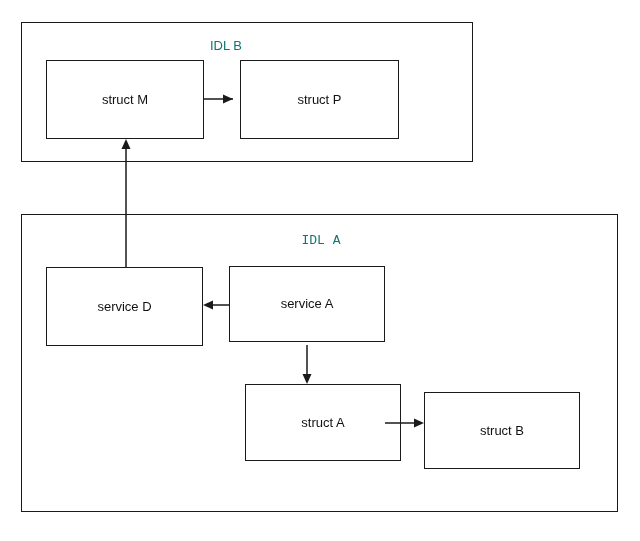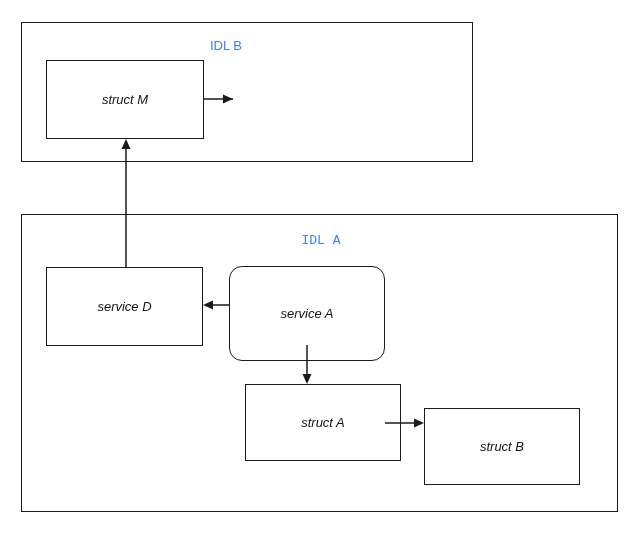--- a/index.html
+++ b/index.html
@@ -17,40 +17,39 @@
   }
   .group-box {
     position: absolute;
     border: 1.4px solid #1a1a1a;
     background: #ffffff;
     box-sizing: border-box;
   }
   .group-label {
     position: absolute;
     font-size: 13px;
-    color: #3b82f6;
+    color: #0f766e;
     white-space: nowrap;
     text-align: center;
     line-height: 16px;
   }
   .node-box {
     position: absolute;
     border: 1.4px solid #1a1a1a;
     background: #ffffff;
     box-sizing: border-box;
     display: flex;
     align-items: center;
     justify-content: center;
   }
   .node-label {
     font-size: 13px;
     color: #111111;
     white-space: nowrap;
     line-height: 16px;
-    font-style: italic;
   }
   .edge-svg {
     position: absolute;
     left: 0;
     top: 0;
     width: 640px;
     height: 541px;
     overflow: visible;
     pointer-events: none;
   }
@@ -72,34 +71,37 @@
   <div class="group-box" style="left:21px; top:22px; width:452px; height:140px;"></div>
   <div class="group-label" style="left:200px; top:38px; width:52px;">IDL B</div>
 
   <div class="group-box" style="left:21px; top:214px; width:597px; height:298px;"></div>
   <div class="group-label" style="left:295px; top:233px; width:52px;font-family:Liberation Mono, monospace;">IDL A</div>
 
   <div class="node-box" style="left:46px; top:60px; width:158px; height:79px;">
     <span class="node-label">struct M</span>
   </div>
 
+  <div class="node-box" style="left:240px; top:60px; width:159px; height:79px;">
+    <span class="node-label">struct P</span>
+  </div>
 
   <div class="node-box" style="left:46px; top:267px; width:157px; height:79px;">
     <span class="node-label">service D</span>
   </div>
 
-  <div class="node-box" style="left:229px; top:266px; width:156px; height:95px;border-radius:13px;">
+  <div class="node-box" style="left:229px; top:266px; width:156px; height:76px;">
     <span class="node-label">service A</span>
   </div>
 
   <div class="node-box" style="left:229px; top:384px; width:156px; height:77px;margin-left:16px;">
     <span class="node-label">struct A</span>
   </div>
 
-  <div class="node-box" style="left:424px; top:408px; width:156px; height:77px;align-items:center;">
+  <div class="node-box" style="left:424px; top:392px; width:156px; height:77px;align-items:center;">
     <span class="node-label">struct B</span>
   </div>
 
   <svg class="edge-svg">
     <g>
       <path class="edge-line" d="M204,99 L233,99"></path>
       <path class="edge-head" d="M233,99 L223,94.5 L223,103.5 Z"></path>
     </g>
     <g>
       <path class="edge-line" d="M126,267 L126,146"></path>

